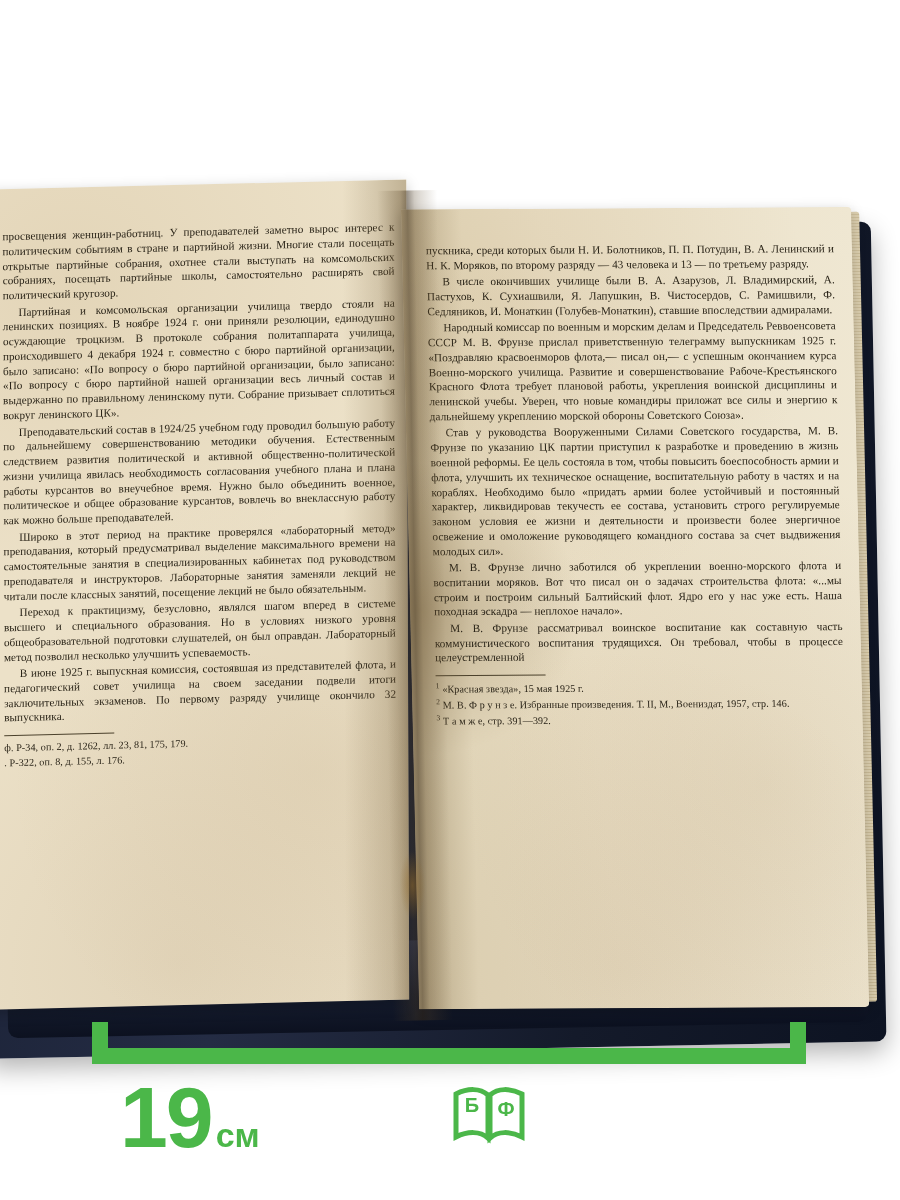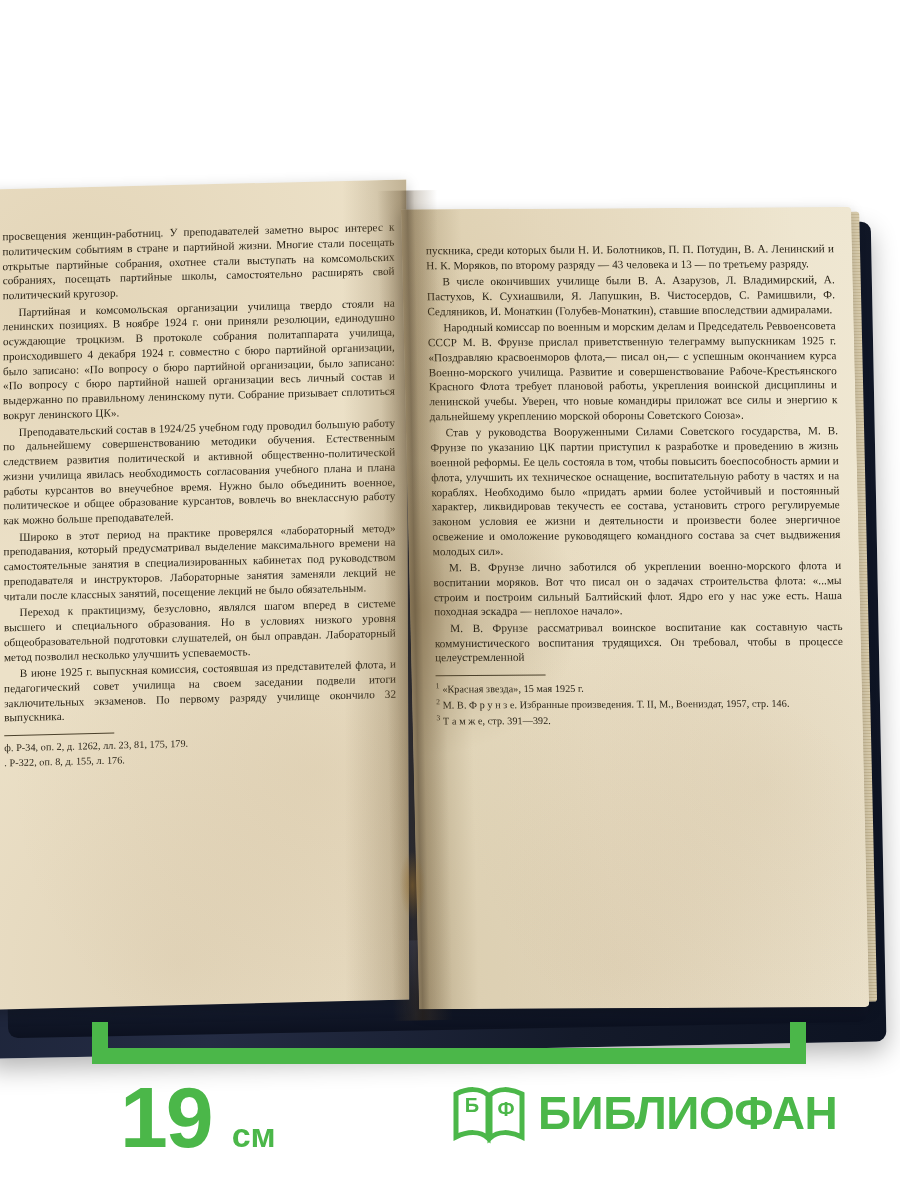--- a/index.html
+++ b/index.html
@@ -231,21 +231,21 @@
     color: #4bb749;
     font-family: "Liberation Sans", sans-serif;
     font-weight: 700;
     font-size: 86px;
     letter-spacing: -2px;
     line-height: 1;
   }
   .measure .unit {
     font-size: 34px;
     letter-spacing: 0;
-    margin-left: 20px;
+    margin-left: 4px;
   }
 
   .brand {
     position: absolute;
     left: 452px;
     top: 1082px;
     display: flex;
     align-items: center;
     gap: 12px;
   }
@@ -328,15 +328,14 @@
 
   <div class="brand">
     <span class="brand-mark">
       <svg width="74" height="62" viewBox="0 0 74 62" aria-hidden="true">
         <path d="M4 12 C16 6, 28 6, 36 13 L36 56 C28 49, 16 49, 4 55 Z" fill="none" stroke="#4bb749" stroke-width="5"></path>
         <path d="M70 12 C58 6, 46 6, 38 13 L38 56 C46 49, 58 49, 70 55 Z" fill="none" stroke="#4bb749" stroke-width="5"></path>
         <text x="20" y="30" font-family="Liberation Sans, sans-serif" font-size="20" font-weight="700" fill="#4bb749" text-anchor="middle">Б</text>
         <text x="54" y="34" font-family="Liberation Sans, sans-serif" font-size="20" font-weight="700" fill="#4bb749" text-anchor="middle">Ф</text>
       </svg>
     </span>
-    <span class="brand-name">БИБЛИОФАН</span>
   </div>
 </div>
 
 </body></html>

